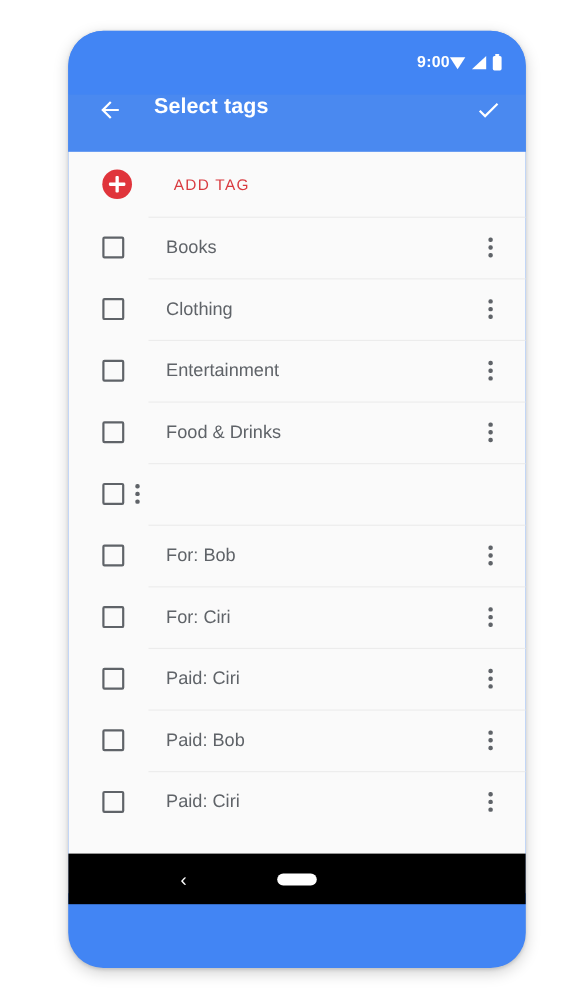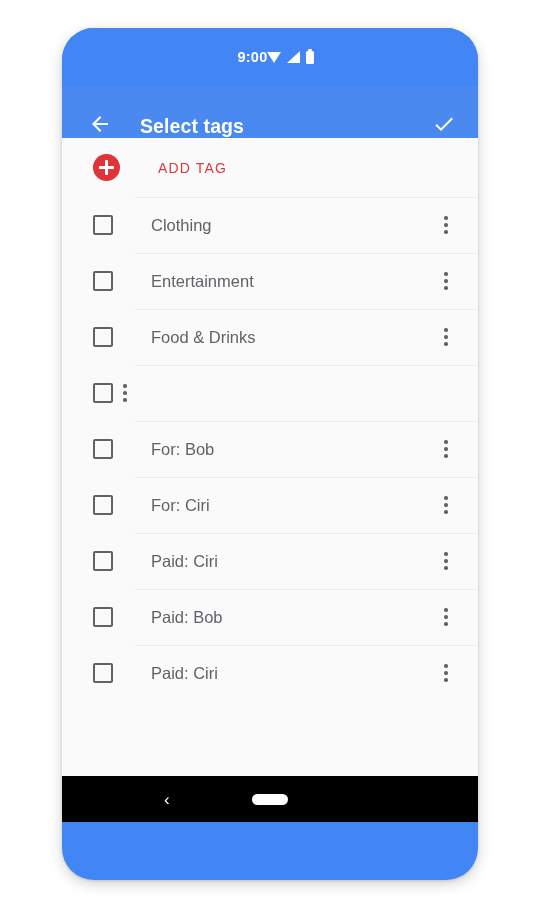--- a/index.html
+++ b/index.html
@@ -33,21 +33,21 @@
   
   .status-bar {
     position: absolute;
     left: 0;
     top: 0;
     width: 100%;
     height: 58px;
     background: #4285f4;
     display: flex;
     align-items: center;
-    justify-content: center;
+    justify-content: flex-end;
     padding: 0 22px 0 34px;
     box-sizing: border-box;
   }
   .status-time {
     color: #ffffff;
     font-size: 14.5px;
     font-weight: bold;
     letter-spacing: 0.2px;
   }
   .status-icons {
@@ -102,21 +102,21 @@
 
   
   .app-bar {
     position: absolute;
     left: 0;
     top: 58px;
     width: 100%;
     height: 52px;
     background: #4a89f0;
     display: flex;
-    align-items: flex-end;
+    align-items: flex-start;
     padding: 0 20px 0 24px;
     box-sizing: border-box;
   }
   .back-arrow {
     width: 28px;
     height: 28px;
     display: flex;
     align-items: center;
     justify-content: center;
     cursor: pointer;
@@ -310,20 +310,29 @@
 
   <div class="content">
 
     <div class="add-tag-row">
       <span class="add-circle"></span>
       <span class="add-tag-label">ADD TAG</span>
     </div>
 
     <div class="tag-list">
 
+      <div class="tag-row">
+        <span class="tag-checkbox"></span>
+        <span class="tag-label">Books</span>
+        <span class="overflow-menu">
+            <span></span>
+            <span></span>
+            <span></span>
+          </span>
+      </div>
 
       <div class="tag-row">
         <span class="tag-checkbox"></span>
         <span class="tag-label">Clothing</span>
         <span class="overflow-menu">
             <span></span>
             <span></span>
             <span></span>
           </span>
       </div>

